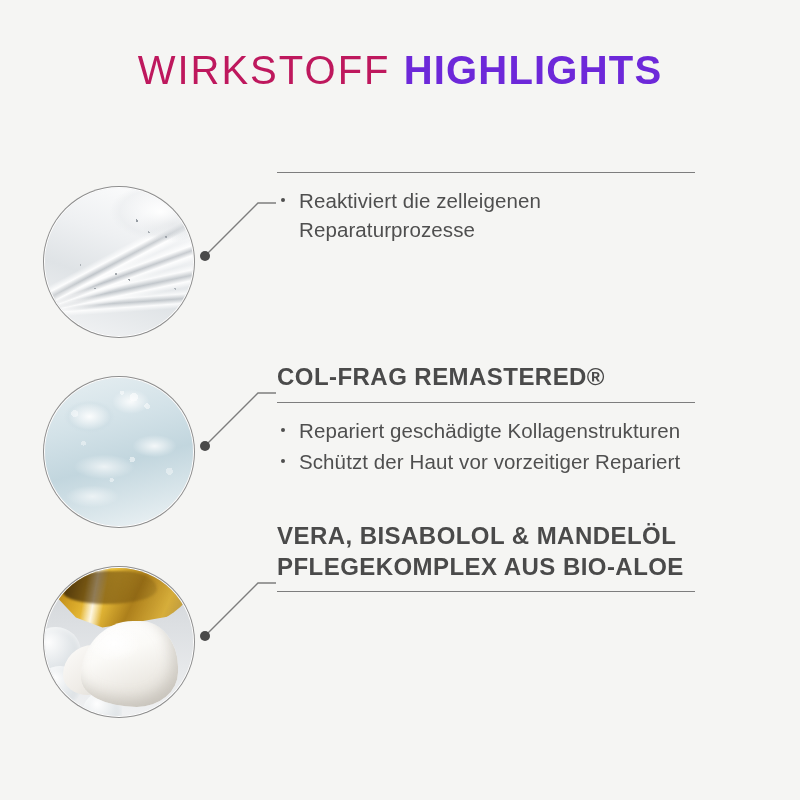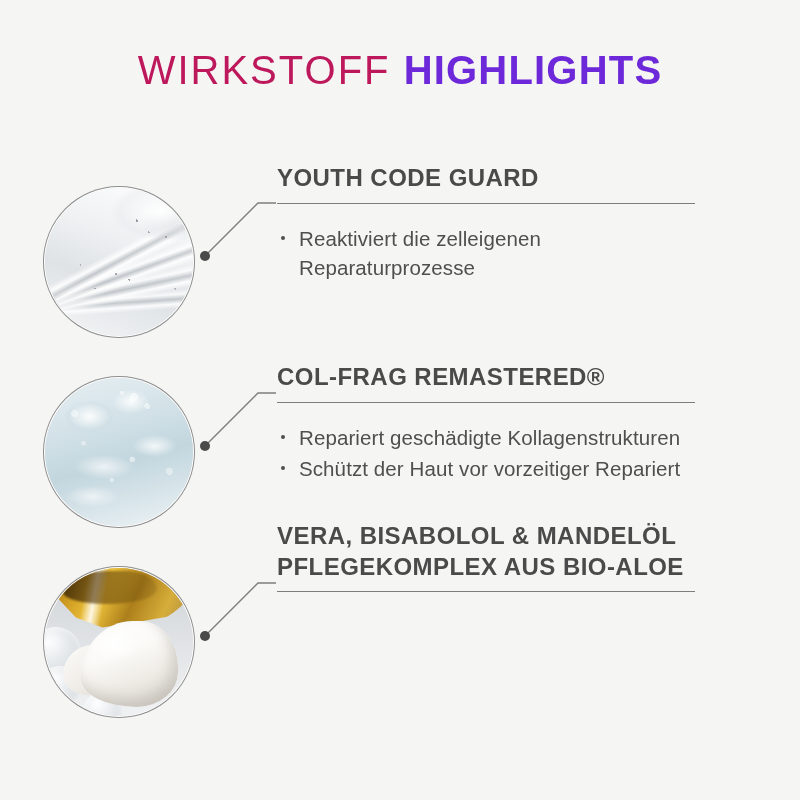--- a/index.html
+++ b/index.html
@@ -210,21 +210,21 @@
     margin: 0;
     white-space: nowrap;
   }
   .rule {
     height: 0;
     border-top: 1.4px solid #7d7d7d;
     margin-top: 9px;
   }
   ul.bullets {
     list-style: none;
-    margin: 20px 0 0 0;
+    margin: 13px 0 0 0;
     padding: 0;
   }
   ul.bullets li {
     position: relative;
     padding-left: 22px;
     font-size: 20.5px;
     line-height: 1.42;
     color: #4f4f4f;
     font-weight: 400;
     letter-spacing: .1px;
@@ -257,21 +257,20 @@
     <div class="circle" style="left:45px; top:188px;">
       <div class="tex tex-gel-clear"></div>
     </div>
 
     <svg class="connector" style="left:196px; top:192px;" width="80" height="74" viewBox="0 0 80 74">
       <path class="conn-path" d="M 9 64 L 62 11 L 80 11"></path>
       <circle class="conn-dot" cx="9" cy="64" r="5"></circle>
     </svg>
 
     <div class="txt" style="left:277px; top:163px; width:418px;">
-      <div class="head">YOUTH CODE GUARD</div>
       <div class="rule"></div>
       <ul class="bullets">
         <li>Reaktiviert die zelleigenen Reparaturprozesse</li>
       </ul>
     </div>
   </div>
 
   <div class="section" style="top:0;">
 
     <div class="circle" style="left:45px; top:378px;">

